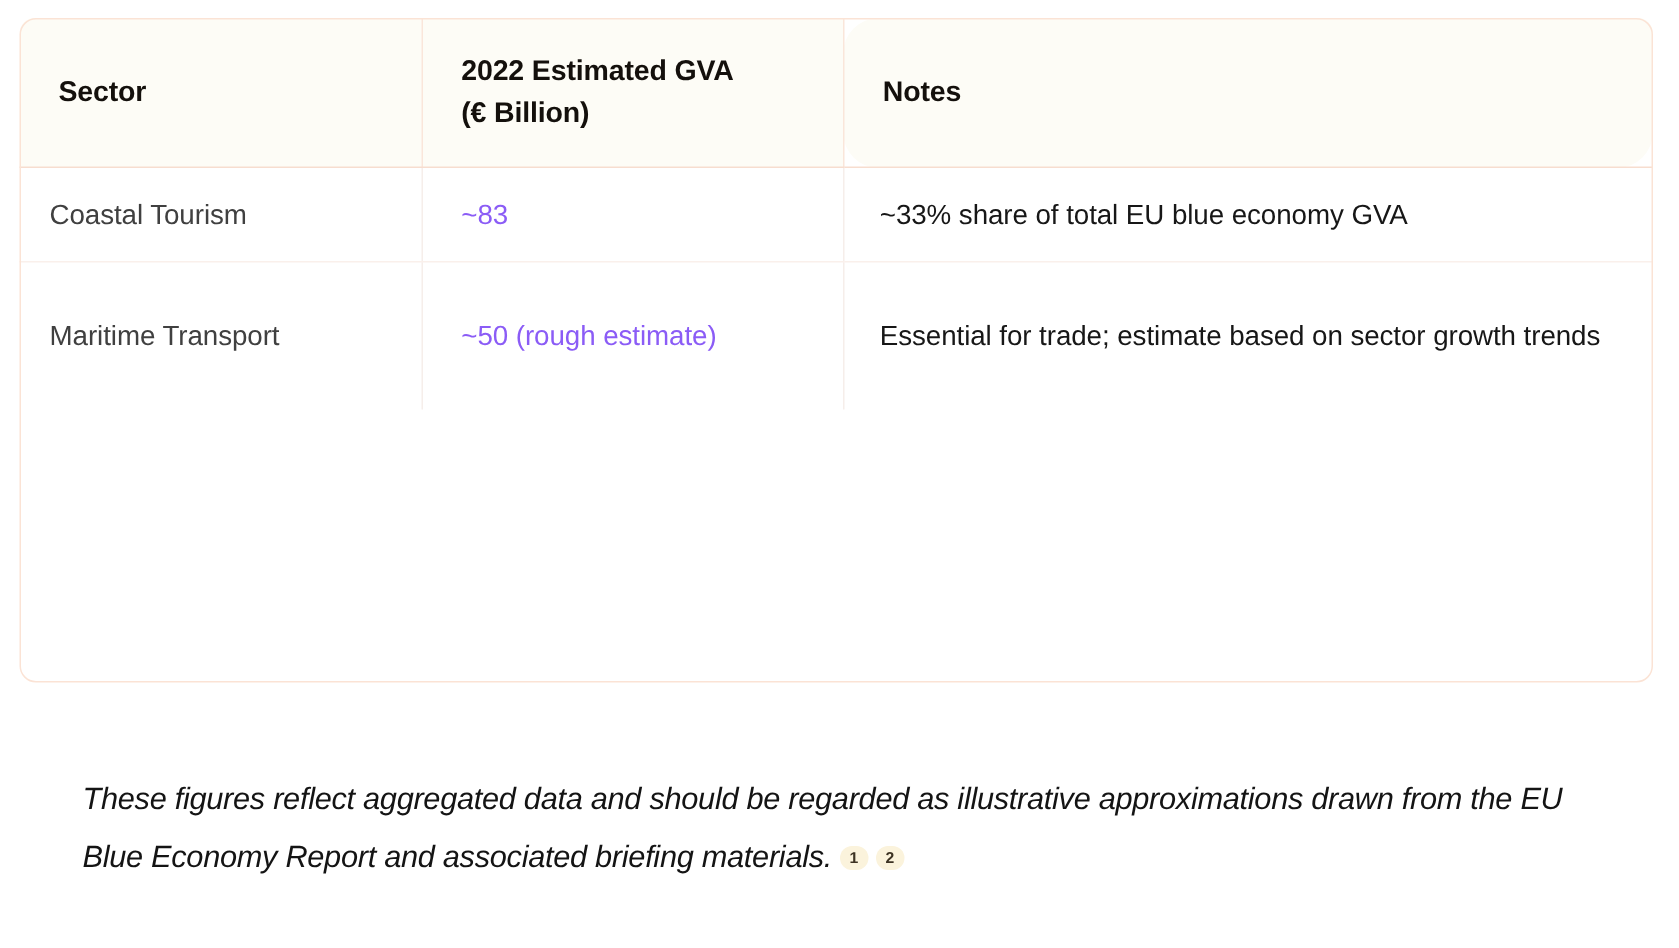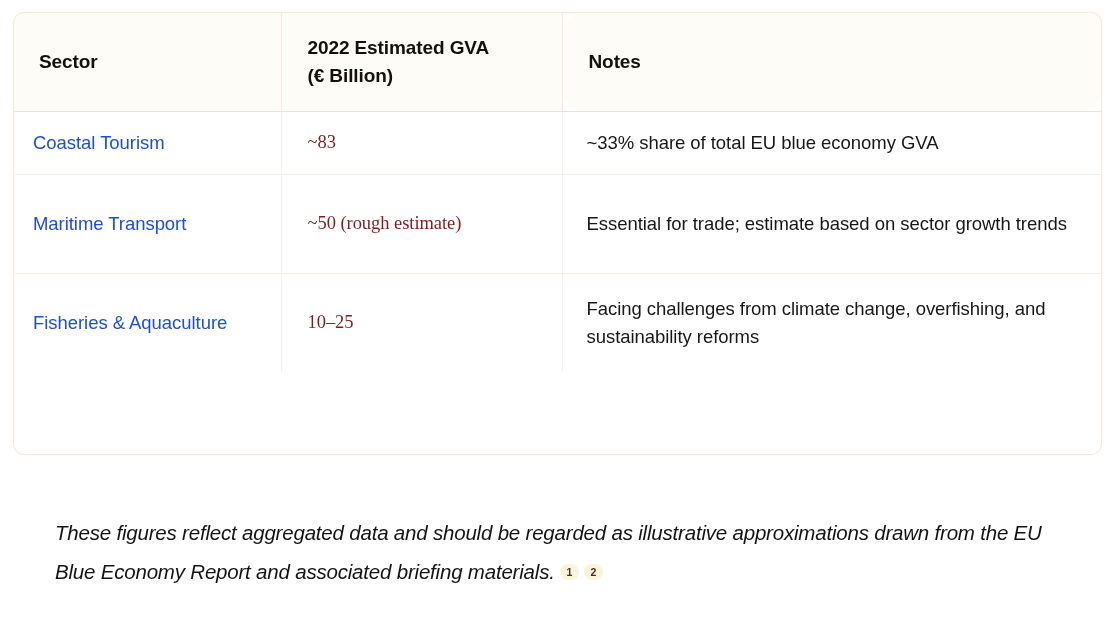--- a/index.html
+++ b/index.html
@@ -87,22 +87,22 @@
     line-height: 1.5;
     color: #191919;
     padding: 17px 26px 17px 26px;
     border-right: 1px solid #f6eeea;
     border-bottom: 1px solid #faf0eb;
     letter-spacing: -0.05px;
   }
   tbody td:last-child { border-right: none; padding-left: 24px; }
   tbody tr:last-child td { border-bottom: none; }
 
-  tbody td.cell-sector { color: #1d4ed8; padding-left: 20px; }
-  tbody td.cell-gva    { color: #7f1d1d; font-family: Liberation Serif, serif; }
+  tbody td.cell-sector { color: #404040; padding-left: 20px; }
+  tbody td.cell-gva    { color: #8b5cf6; }
   tbody td.cell-notes  { color: #171717; }
 
   .row-tall td { height: 64px; }
 
   
   .caption {
     position: absolute;
     left: 14px;
     top: 492px;
     width: 1010px;
@@ -157,25 +157,20 @@
         <tr>
           <td class="cell-sector">Coastal Tourism</td>
           <td class="cell-gva">~83</td>
           <td class="cell-notes">~33% share of total EU blue economy GVA</td>
         </tr>
         <tr class="row-tall">
           <td class="cell-sector">Maritime Transport</td>
           <td class="cell-gva">~50 (rough estimate)</td>
           <td class="cell-notes">Essential for trade; estimate based on sector growth trends</td>
         </tr>
-        <tr class="row-tall">
-          <td class="cell-sector">Fisheries &amp; Aquaculture</td>
-          <td class="cell-gva">10–25</td>
-          <td class="cell-notes">Facing challenges from climate change, overfishing, and sustainability reforms</td>
-        </tr>
       </tbody>
     </table>
     <div class="frame"></div>
   </div>
 
   <p class="caption"><span>These figures reflect aggregated data and should be regarded as illustrative approximations drawn from the EU Blue Economy Report and associated briefing materials.</span><span class="cite">1</span><span class="cite">2</span></p>
 
 </div>
 
 </body></html>

